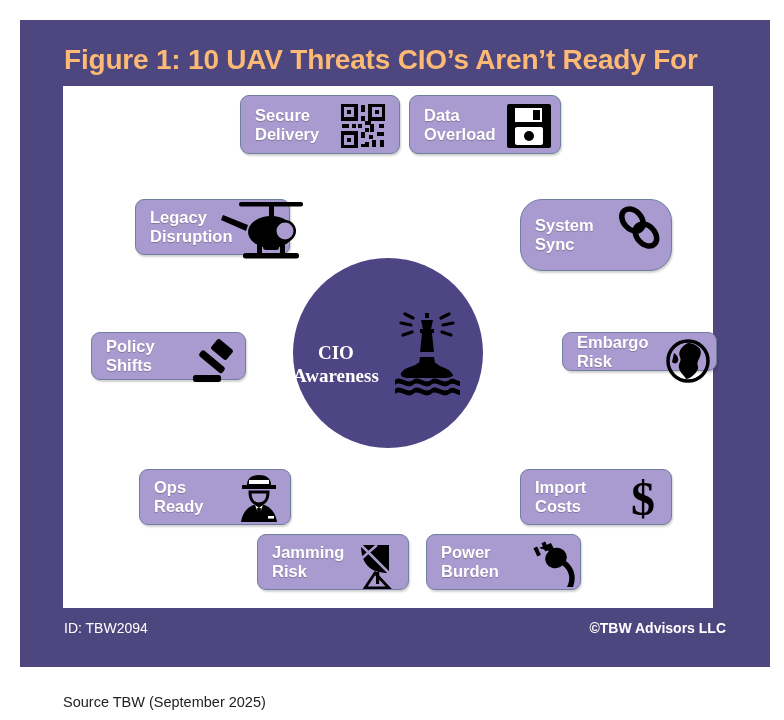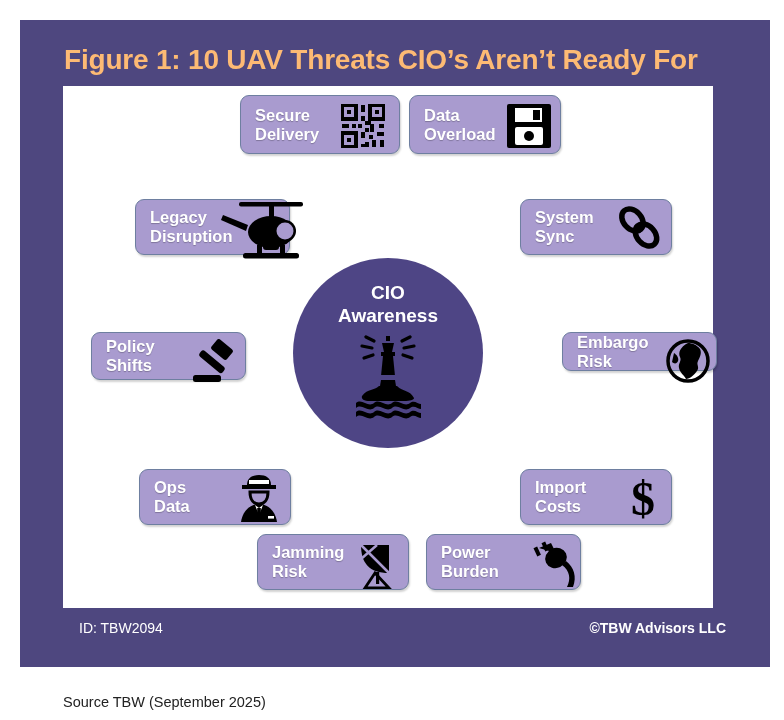--- a/index.html
+++ b/index.html
@@ -35,21 +35,21 @@
     background:#ffffff;
   }
 
   
   .panel-footer{
     position:absolute;left:44px;top:600px;
     width:662px;height:30px;
     color:#ffffff;
     font-size:14px;
   }
-  .foot-left{position:absolute;left:15px;top:0;}
+  .foot-left{position:absolute;left:0;top:0;}
   .foot-right{position:absolute;right:0;top:0;font-weight:bold;}
 
   
   .source{
     position:absolute;left:63px;top:694px;
     color:#222222;
     font-size:14.5px;
   }
 
   
@@ -82,22 +82,22 @@
   .ticon svg{display:block;}
 
   
   .hub{
     position:absolute;
     left:290px;top:252px;
     width:190px;height:190px;
     border-radius:50%;
     background:#4E4585;
     display:flex;
-    flex-direction:column;
     align-items:center;
+    font-family:Liberation Serif, serif;
   }
   .hub-title{
     margin-top:24px;
     color:#ffffff;
     font-size:19px;
     font-weight:bold;
     line-height:1.2;
     text-align:center;
     white-space:pre-line;
   }
@@ -172,21 +172,21 @@
             <circle cx="68" cy="40" r="11" fill="#000"></circle>
             <circle cx="68" cy="40" r="8.5" fill="#A99BCF"></circle>
             <rect x="40" y="54" width="5" height="10"></rect>
             <rect x="63" y="54" width="5" height="10"></rect>
             <rect x="26" y="62" width="56" height="5.5" rx="2.5"></rect>
             <rect x="46" y="51" width="16" height="8" rx="3"></rect>
           </svg>
         </div>
       </div>
 
-      <div class="tbox" style="left:457px;top:113px;width:152px;height:56px;">
+      <div class="tbox" style="left:457px;top:113px;width:152px;height:72px;border-radius:22px;">
         <div class="tlabel">System
 Sync</div>
         <div class="ticon" style="left:94px;top:4px;width:48px;height:48px;">
           <svg viewBox="0 0 48 48" width="48" height="48" fill="none" stroke="#000" stroke-width="5.5">
             <ellipse cx="17.5" cy="16" rx="9" ry="12.5" transform="rotate(-42 17.5 16)"></ellipse>
             <ellipse cx="31" cy="31" rx="9" ry="12.5" transform="rotate(-42 31 31)"></ellipse>
             <line x1="21" y1="21" x2="27" y2="27" stroke-width="5"></line>
           </svg>
         </div>
       </div>
@@ -212,21 +212,21 @@
             <path d="M22 4 C14 8 12 14 14 18 C16 22 12 24 13 29 C14 34 18 36 20 40
                      C24 40 28 36 31 32 C34 28 30 26 32 22 C34 18 36 14 34 10
                      C31 6 26 4 22 4 Z" fill="#000"></path>
             <path d="M8 14 C11 16 13 19 12 22 C11 25 8 25 6 23 Z" fill="#000"></path>
           </svg>
         </div>
       </div>
 
       <div class="tbox" style="left:76px;top:383px;width:152px;height:56px;">
         <div class="tlabel">Ops
-Data</div>
+Ready</div>
         <div class="ticon" style="left:93px;top:2px;width:52px;height:52px;">
           <svg viewBox="0 0 52 52" width="52" height="52" fill="#000">
             <path d="M9 13 L43 13 L43 17 L9 17 Z"></path>
             <path d="M14 13 C14 6 19 3 26 3 C33 3 38 6 38 13 Z"></path>
             <rect x="16" y="8" width="20" height="4" fill="#fff"></rect>
             <path d="M17 20 C17 28 21 32 26 32 C31 32 35 28 35 20 Z" fill="none" stroke="#000" stroke-width="3"></path>
             <path d="M26 32 C19 32 10 37 8 50 L44 50 C42 37 33 32 26 32 Z"></path>
             <path d="M22 33 L26 43 L30 33 L26 36 Z" fill="#fff"></path>
             <rect x="24.2" y="36" width="3.6" height="14" fill="#000"></rect>
             <rect x="35" y="44" width="6" height="2.6" fill="#fff"></rect>

